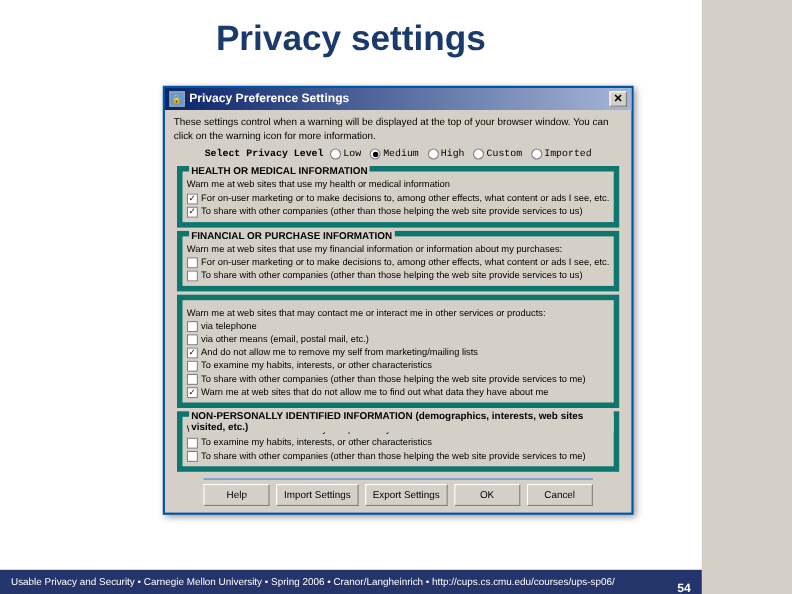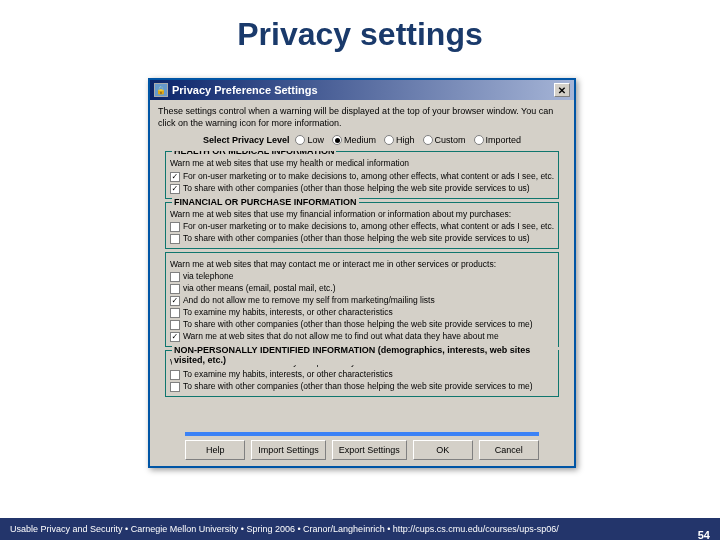--- a/index.html
+++ b/index.html
@@ -7,21 +7,21 @@
       font-family: Arial, sans-serif;
       background: #d4d0c8;
       width: 720px;
       height: 540px;
       overflow: hidden;
       position: relative;
     }
 
     
     .slide {
-      width: 720px;
+      width: 638px;
       height: 540px;
       background: #ffffff;
       position: relative;
     }
 
     
     .slide-title {
       text-align: center;
       font-size: 32px;
       font-weight: bold;
@@ -102,20 +102,21 @@
       line-height: 1.3;
       margin-bottom: 2px;
     }
 
     
     .privacy-level-row {
       display: flex;
       align-items: center;
       gap: 6px;
       margin-bottom: 2px;
+      font-family: Liberation Mono, monospace;
     }
     .privacy-level-label {
       font-size: 9px;
       font-weight: bold;
       white-space: nowrap;
     }
     .radio-group {
       display: flex;
       align-items: center;
       gap: 8px;
@@ -137,21 +138,21 @@
     .radio-circle.selected::after {
       content: '';
       width: 5px;
       height: 5px;
       border-radius: 50%;
       background: #000;
     }
 
     
     .section {
-      border: 1px solid #0f766e;
+      border: 5px solid #0f766e;
       margin-bottom: 3px;
       padding: 2px 4px 3px 4px;
       position: relative;
     }
     .section-title {
       font-size: 9px;
       font-weight: bold;
       color: #000;
       background: #d4d0c8;
       padding: 0 2px;
@@ -201,21 +202,21 @@
       overflow-y: auto;
       overflow-x: hidden;
     }
 
     
     .dialog-buttons {
       display: flex;
       justify-content: center;
       gap: 6px;
       padding: 4px 0 2px 0;
-      border-top: 4px solid #3b82f6;
+      border-top: 1px solid #3b82f6;
       margin-top: 2px;
       flex-shrink: 0;
     }
     .win-button {
       min-width: 60px;
       height: 20px;
       background: #d4d0c8;
       border: 1px solid #808080;
       border-top-color: #fff;
       border-left-color: #fff;

